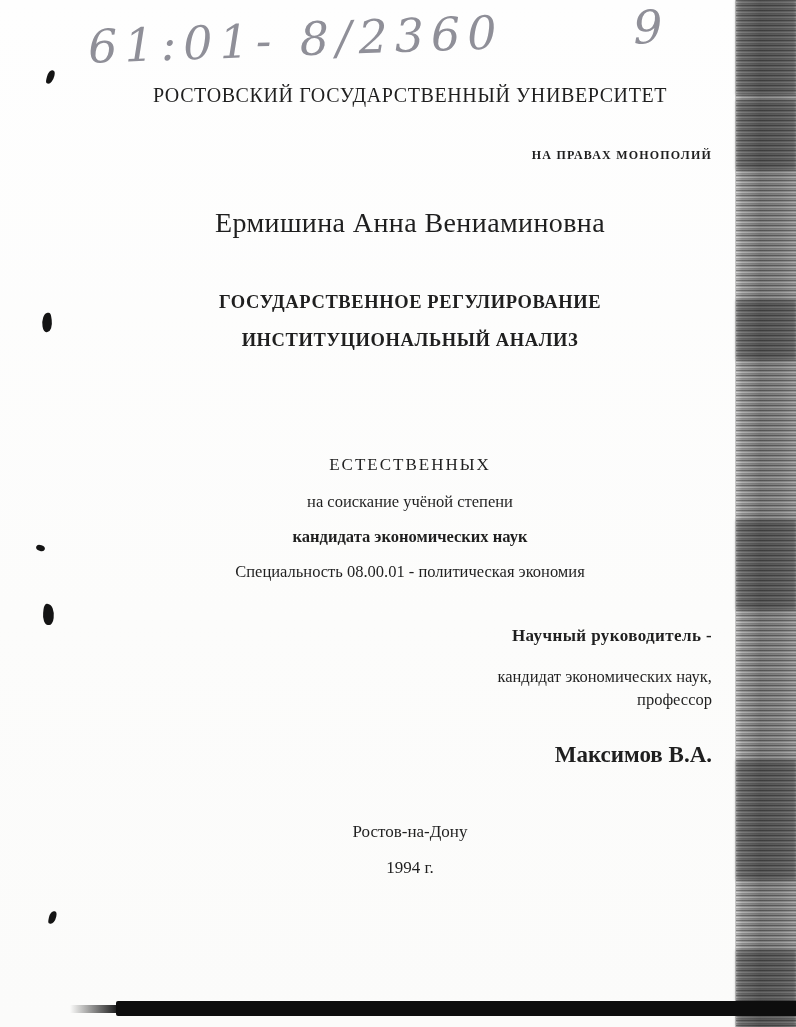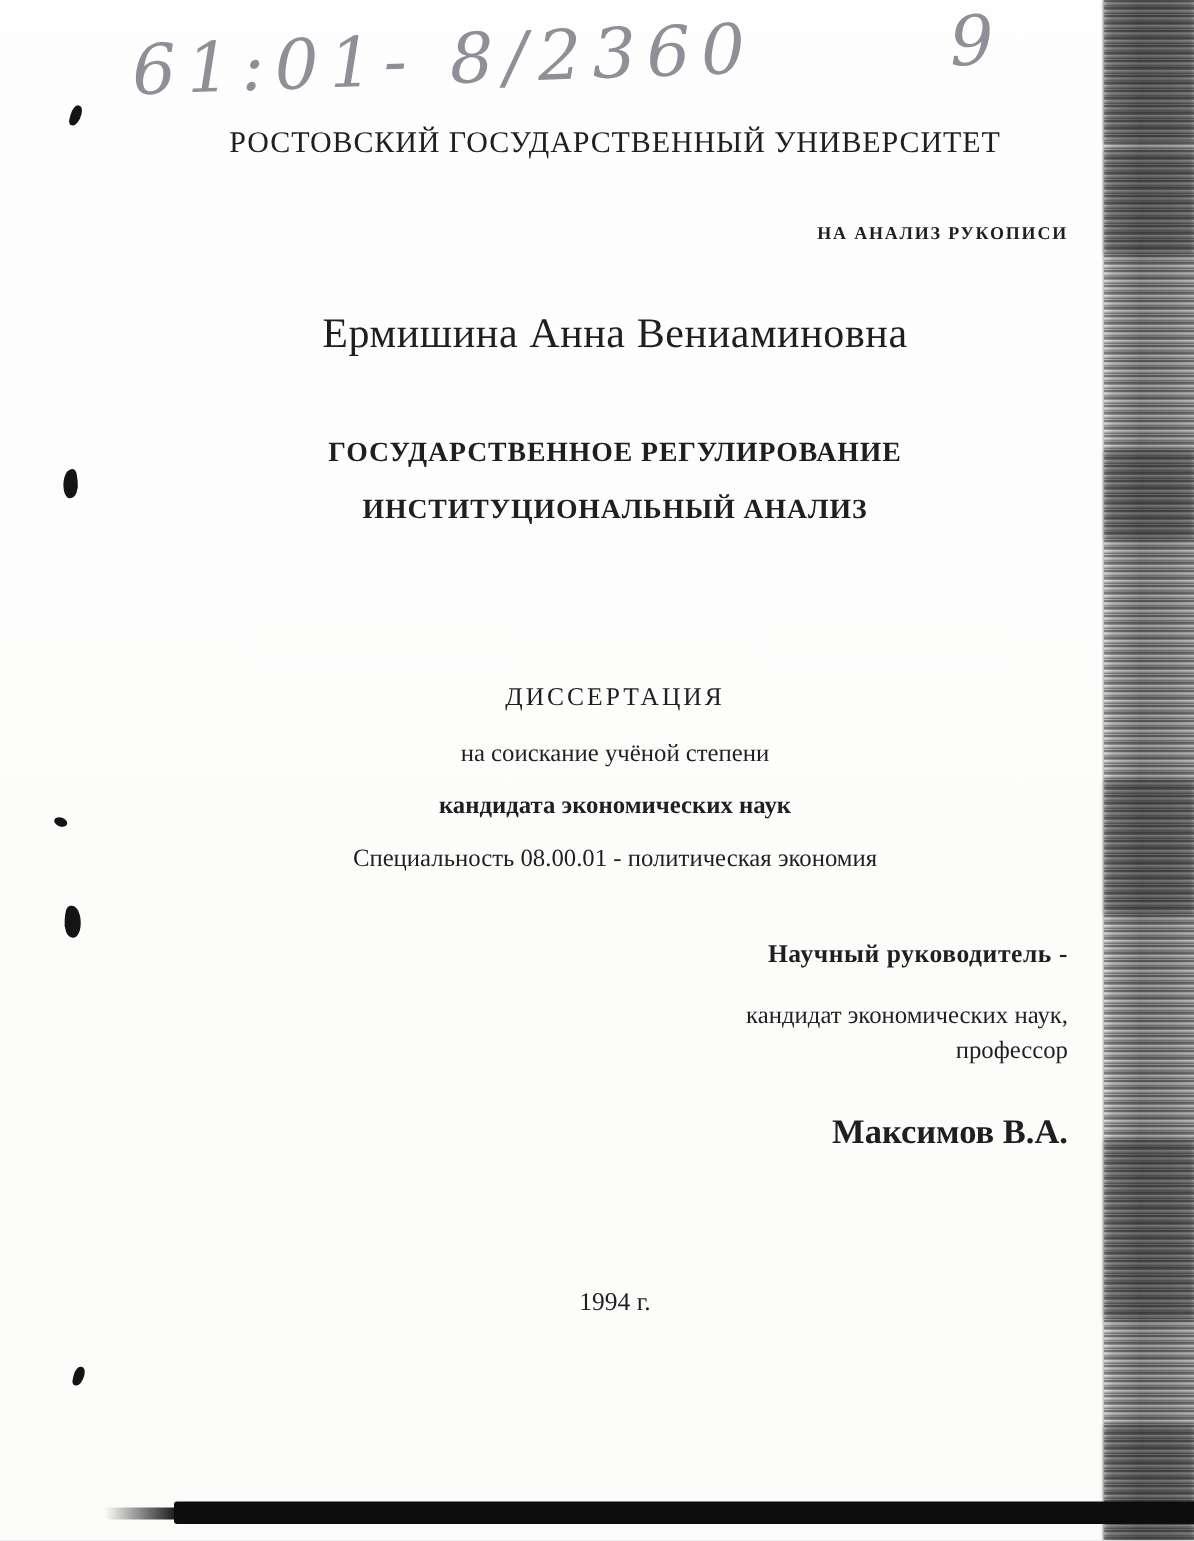--- a/index.html
+++ b/index.html
@@ -148,45 +148,46 @@
 </style>
 </head>
 <body>
 
 <div class="page">
 
   <div class="handwritten">61:01- 8/2360      9</div>
 
   <div class="centered university">РОСТОВСКИЙ ГОСУДАРСТВЕННЫЙ УНИВЕРСИТЕТ</div>
 
-  <div class="right-block rights">НА АНАЛИЗ РУКОПИСИ</div>
+  <div class="right-block rights">НА ПРАВАХ МОНОПОЛИЙ</div>
 
   <div class="centered author">Ермишина Анна Вениаминовна</div>
 
   <div class="centered title">
     <div>ГОСУДАРСТВЕННОЕ РЕГУЛИРОВАНИЕ</div>
     <div>ИНСТИТУЦИОНАЛЬНЫЙ АНАЛИЗ</div>
   </div>
 
-  <div class="centered worktype">ДИССЕРТАЦИЯ</div>
+  <div class="centered worktype">ЕСТЕСТВЕННЫХ</div>
 
   <div class="centered degree1">на соискание учёной степени</div>
 
   <div class="centered degree2">кандидата экономических наук</div>
 
   <div class="centered specialty">Специальность 08.00.01 - политическая экономия</div>
 
   <div class="right-block sup-label">Научный руководитель -</div>
 
   <div class="right-block sup-degree">кандидат экономических наук,</div>
 
   <div class="right-block sup-rank">профессор</div>
 
   <div class="right-block sup-name">Максимов В.А.</div>
 
+  <div class="centered city">Ростов-на-Дону</div>
 
   <div class="centered year">1994 г.</div>
 
   <div class="scan-strip">
     <div class="patch p1"></div>
     <div class="patch p2"></div>
     <div class="patch p3"></div>
     <div class="patch p4"></div>
     <div class="patch p5"></div>
     <div class="patch p6"></div>

